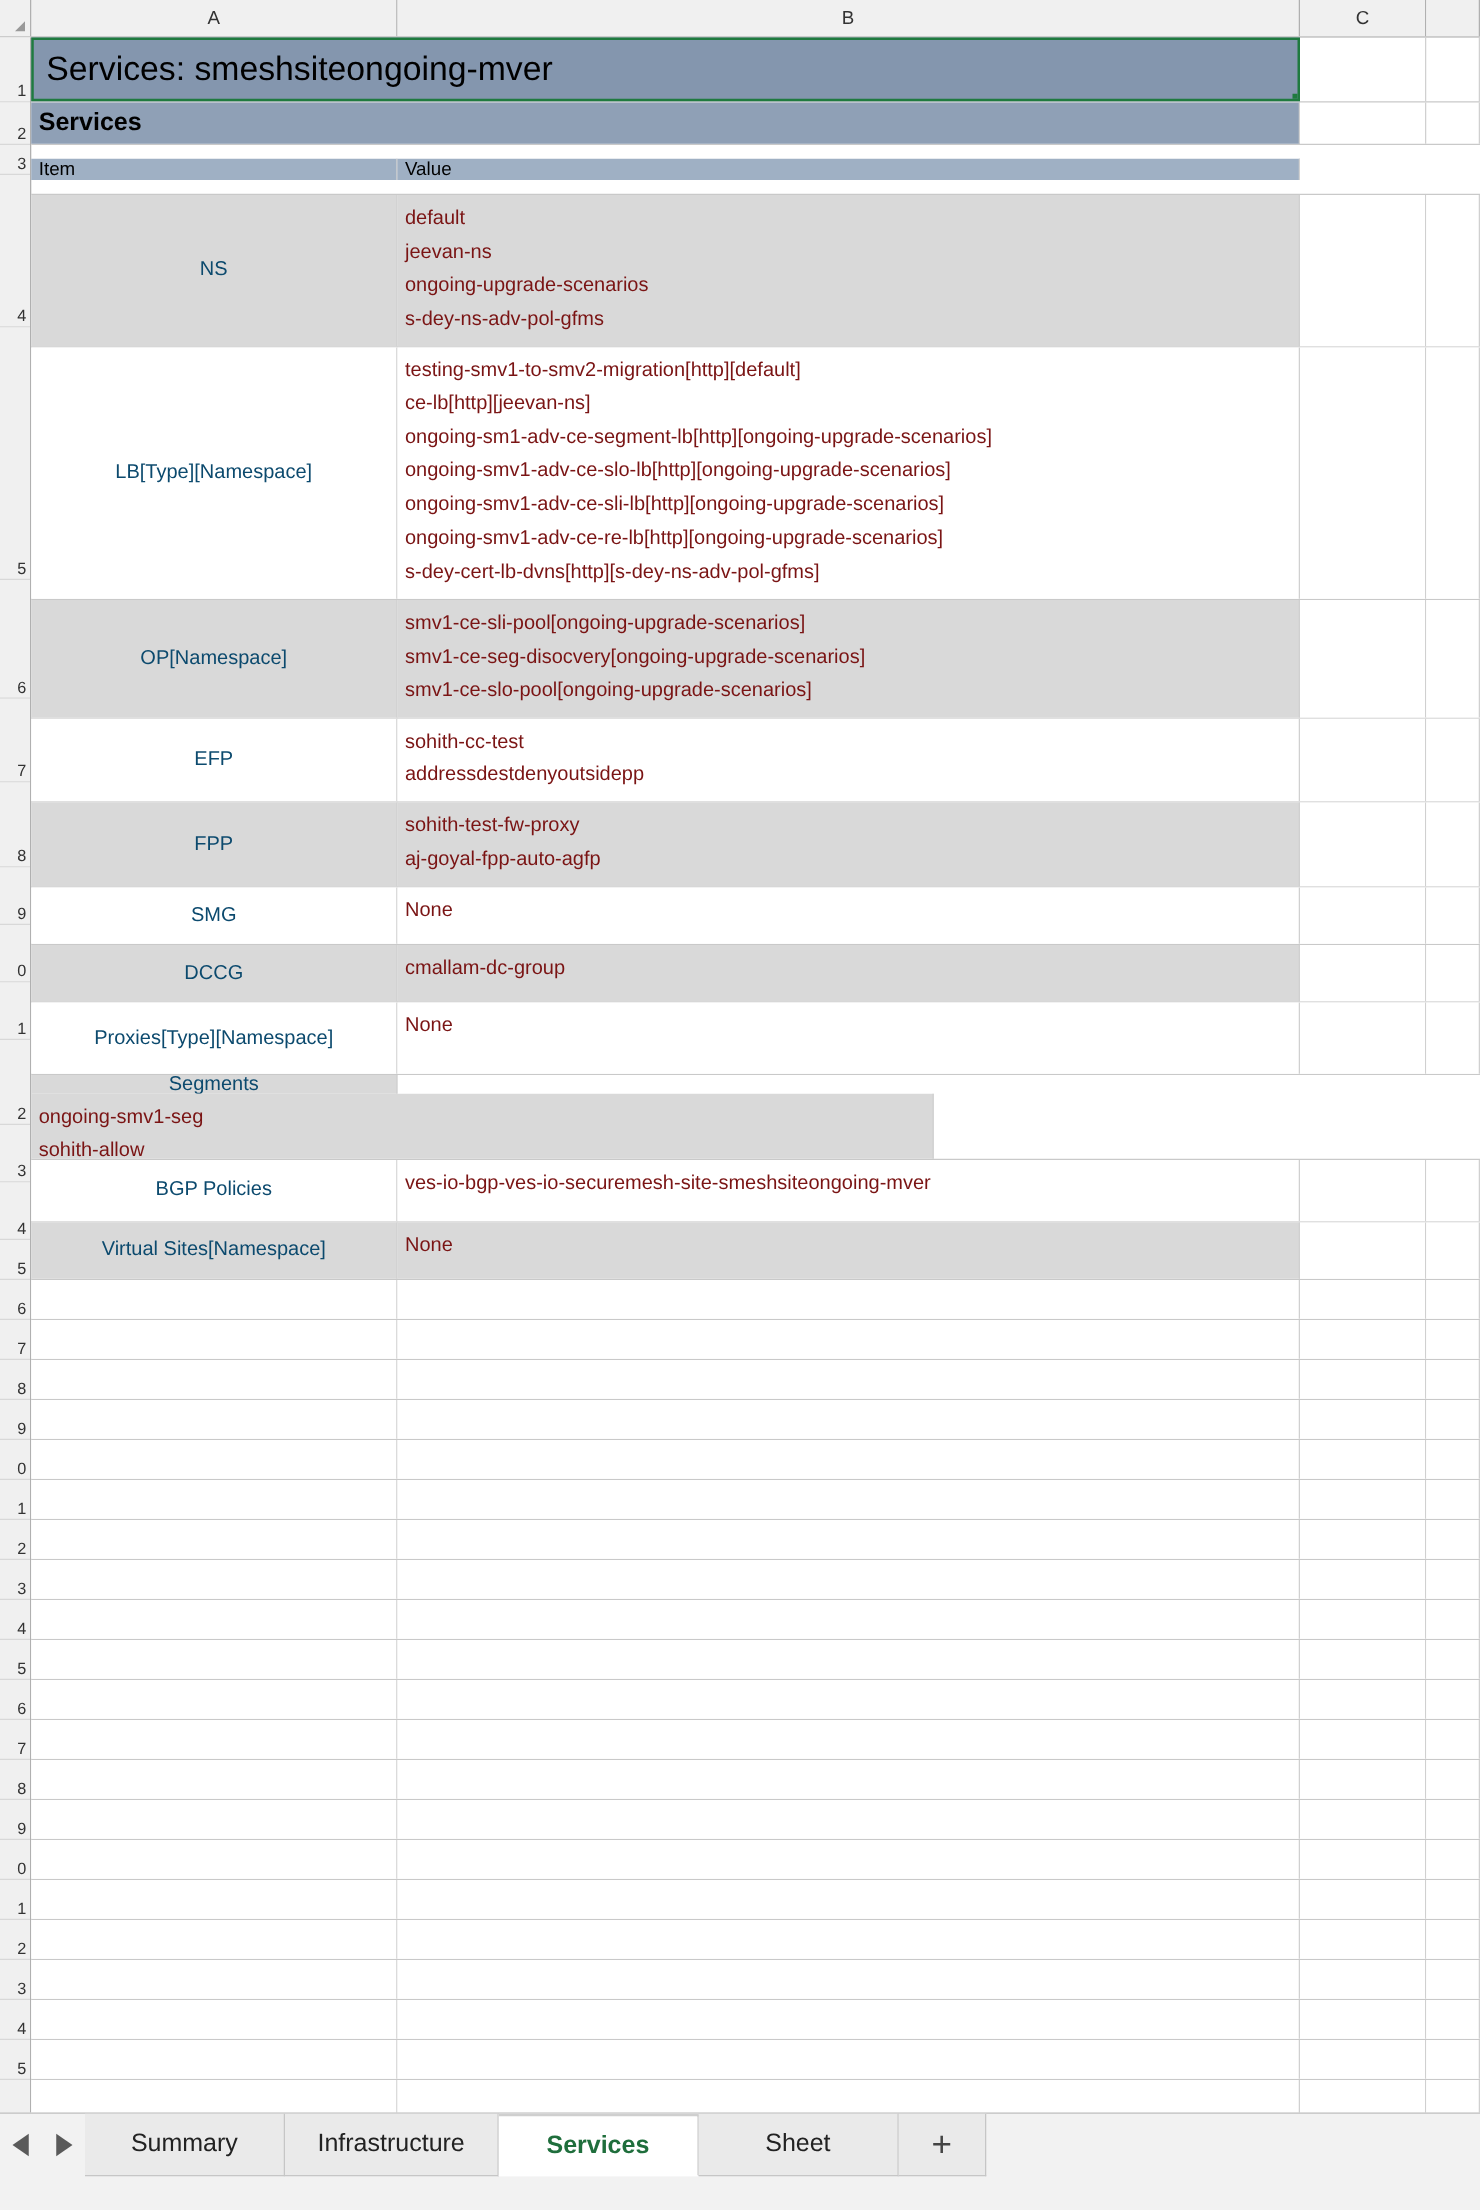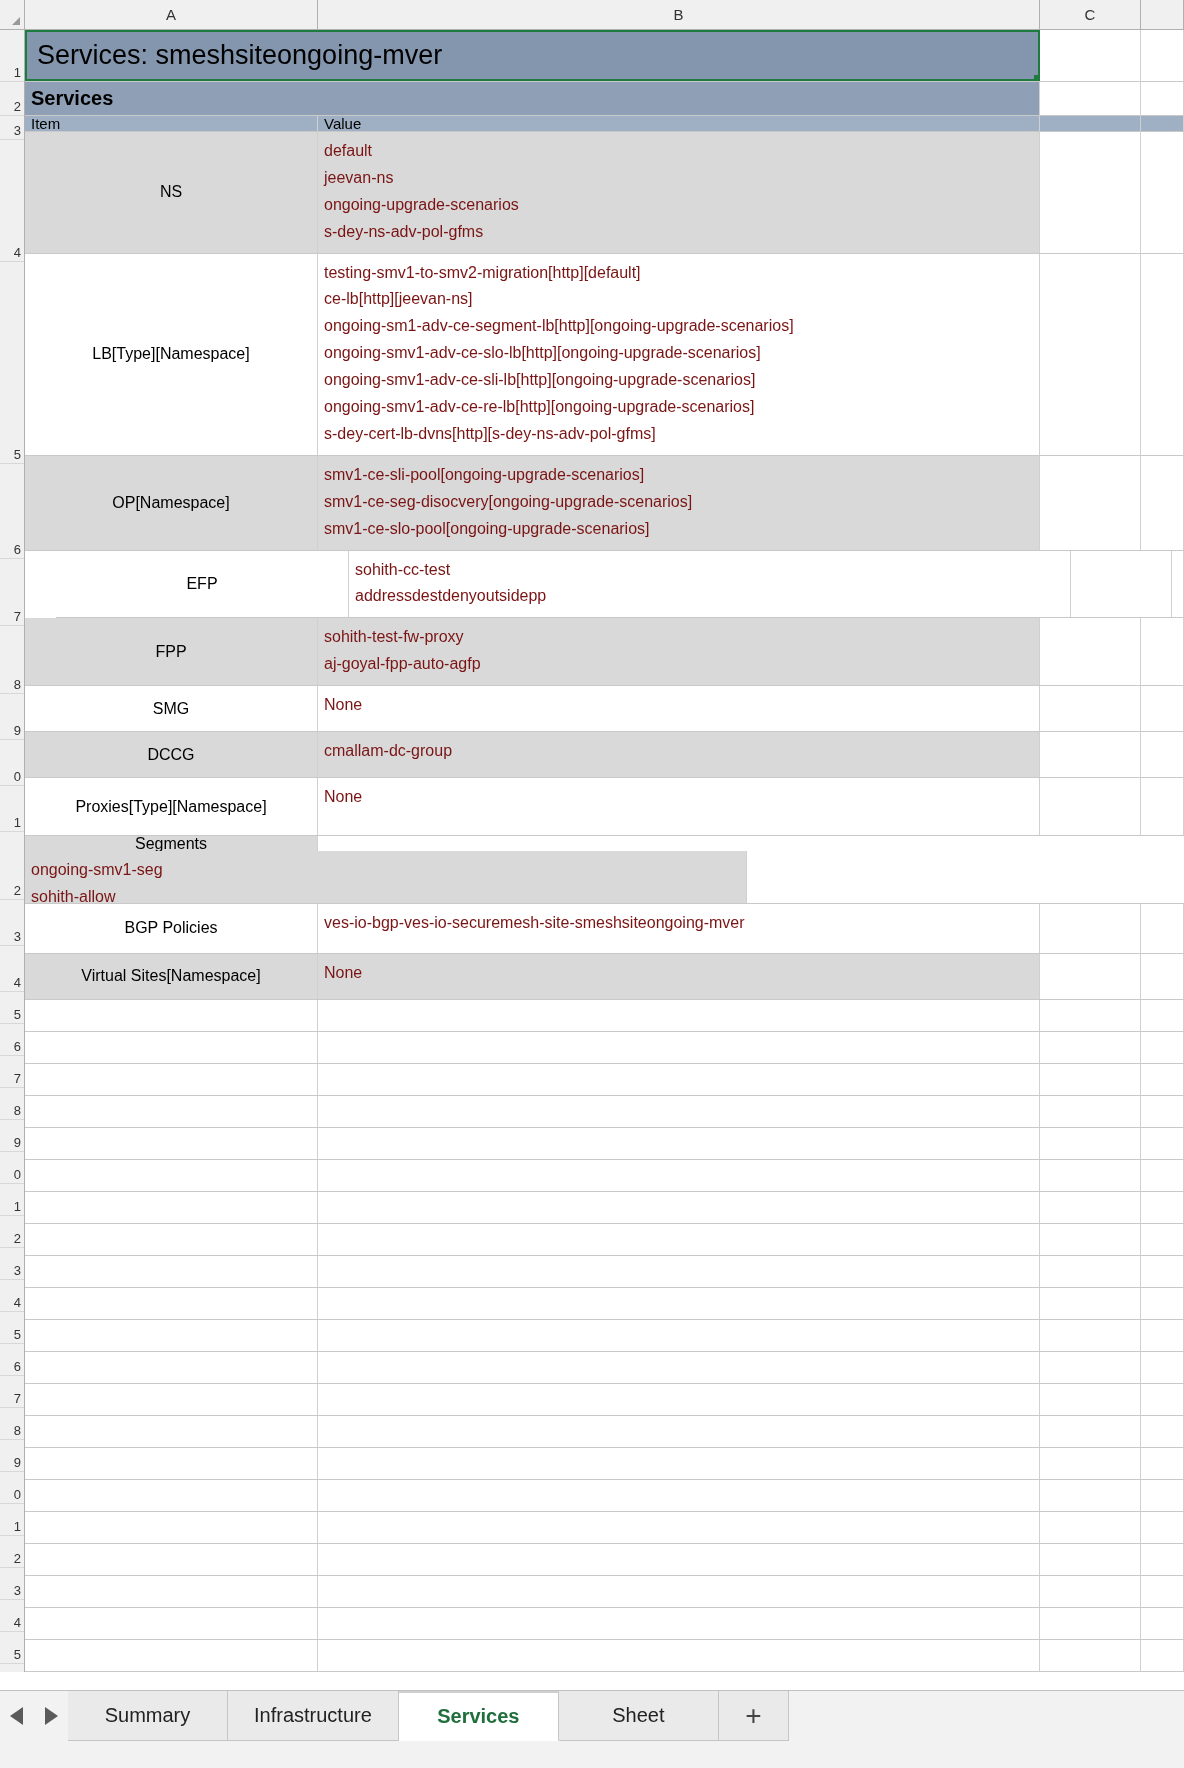--- a/index.html
+++ b/index.html
@@ -128,21 +128,21 @@
     background: #9fb0c4;
     font-size: 15px;
     color: #000;
     padding-left: 6px;
   }
 
   
   .data-row .cell.a {
     justify-content: center;
     font-size: 16px;
-    color: #000000;
+    color: #0c4a6e;
     text-align: left;
     padding: 0 14px;
   }
   .data-row .cell.b {
     align-items: flex-start;
     padding: 6px 0 0 6px;
     font-size: 16px;
     color: #7a1414;
     line-height: 1.68;
   }
@@ -268,21 +268,21 @@
         <div class="cell c"></div>
         <div class="cell d"></div>
       </div>
 
       <div class="row sub-row" style="height:34px;">
         <div class="cell a-merged">Services</div>
         <div class="cell c"></div>
         <div class="cell d"></div>
       </div>
 
-      <div class="row hdr-row" style="height:16px;">
+      <div class="row hdr-row" style="height:40px;align-items:center;">
         <div class="cell a">Item</div>
         <div class="cell b">Value</div>
         <div class="cell c"></div>
         <div class="cell d"></div>
       </div>
 
       <div id="datarows">
           <div class="row data-row shaded" style="height: 121.6px;">
             <div class="cell a">NS</div>
             <div class="cell b">
@@ -317,21 +317,21 @@
             <div class="cell b">
               <div>
                 <span class="line">smv1-ce-sli-pool[ongoing-upgrade-scenarios]</span>
                 <span class="line">smv1-ce-seg-disocvery[ongoing-upgrade-scenarios]</span>
                 <span class="line">smv1-ce-slo-pool[ongoing-upgrade-scenarios]</span>
               </div>
             </div>
             <div class="cell c"></div>
             <div class="cell d"></div>
           </div>
-          <div class="row data-row plain" style="height: 67.8px; margin-left: 31px;">
+          <div class="row data-row plain" style="height: 67.8px;">
             <div class="cell a">EFP</div>
             <div class="cell b">
               <div>
                 <span class="line">sohith-cc-test</span>
                 <span class="line">addressdestdenyoutsidepp</span>
               </div>
             </div>
             <div class="cell c"></div>
             <div class="cell d"></div>
           </div>

